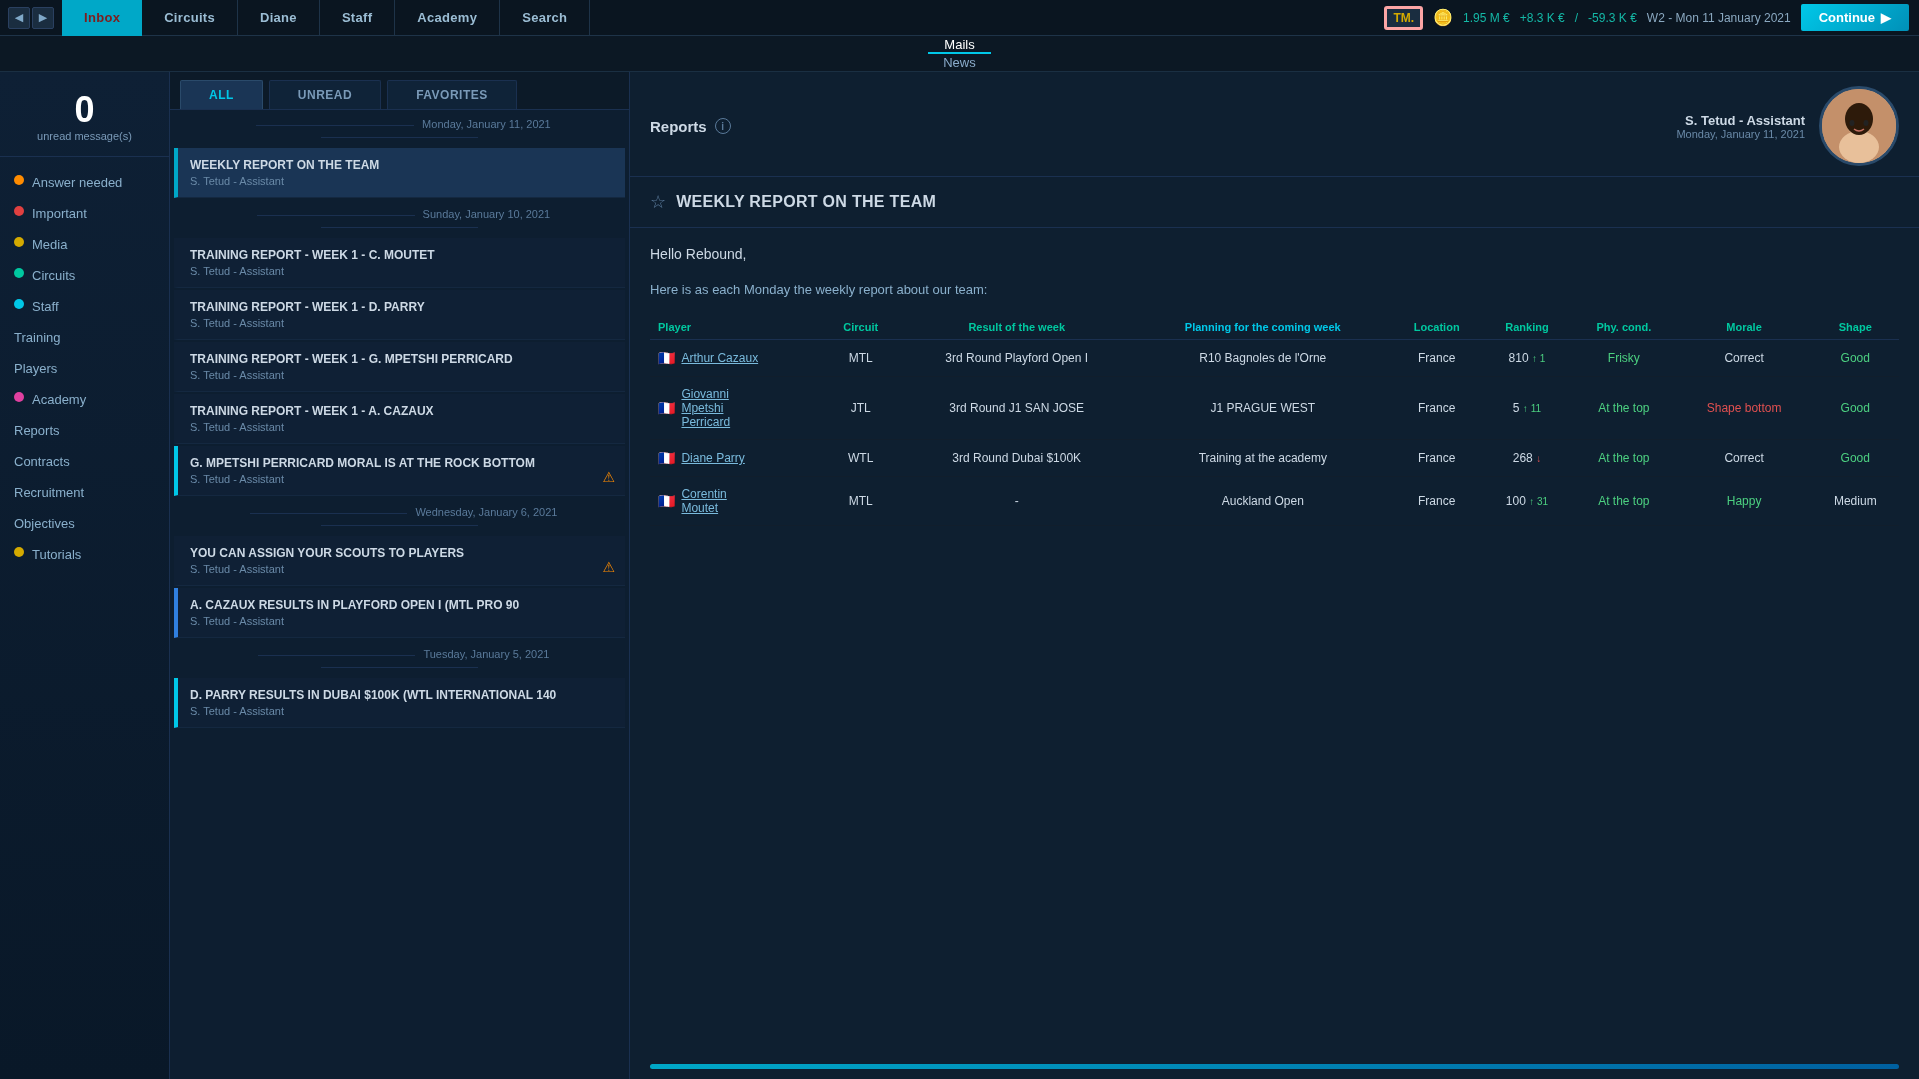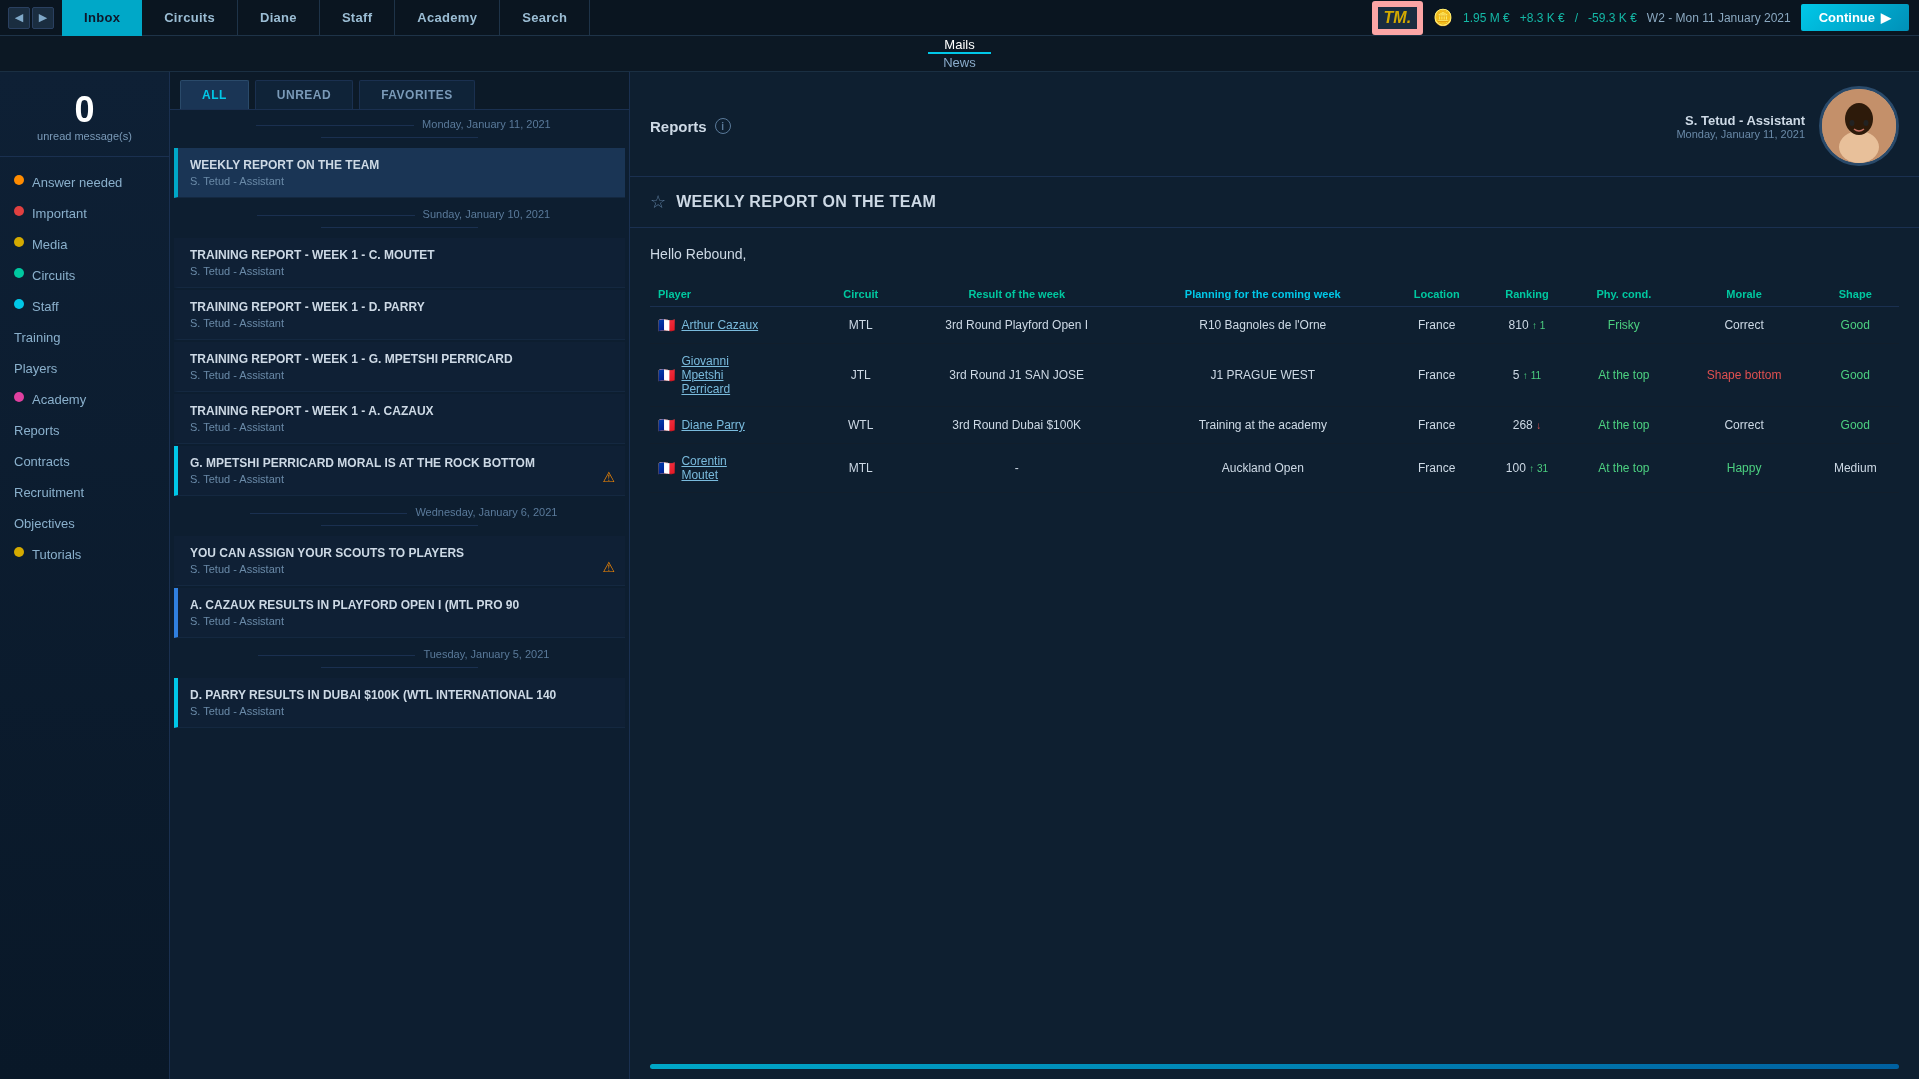--- a/index.html
+++ b/index.html
@@ -43,37 +43,36 @@
       display: flex; align-items: center; justify-content: center;
       font-size: 13px;
       font-weight: 600;
       letter-spacing: 0.3px;
       cursor: pointer;
       border-right: 1px solid #1e3348;
       color: #9bbdd4;
     }
     .nav-btn.active {
       background: #00a8c8;
-      color: #0f172a;
+      color: #7f1d1d;
       border-right: none;
     }
     .nav-spacer { flex: 1; }
     .nav-right {
       display: flex; align-items: center; gap: 10px;
       padding-right: 10px;
     }
     .tm-badge {
       background: #1a2d40;
-      border: 6px solid #fca5a5;
+      border: 3px solid #fca5a5;
       border-radius: 3px;
       padding: 2px 6px;
       font-weight: 700;
-      font-size: 16px;
+      font-size: 12px;
       color: #d4aa00;
-      font-style: italic;
     }
     .currency {
       font-size: 12px;
       color: #14b8a6;
     }
     .date-info { font-size: 12px; color: #8aa8c0; }
     .continue-btn {
       background: linear-gradient(135deg, #00c8e8, #0090b8);
       color: #fff;
       padding: 6px 18px;
@@ -173,21 +172,21 @@
       flex-direction: column;
     }
     .mail-tabs {
       display: flex;
       background: #0c1a28;
       border-bottom: 1px solid #1a3050;
       padding: 8px 10px 0;
       gap: 6px;
     }
     .mail-tab {
-      padding: 7px 21px;
+      padding: 7px 28px;
       font-size: 12px;
       font-weight: 600;
       letter-spacing: 0.5px;
       cursor: pointer;
       color: #7a9ab8;
       border-radius: 2px 2px 0 0;
       background: #0f2338;
       border: 1px solid #1a3050;
       border-bottom: none;
     }
@@ -582,20 +581,21 @@
       </div>
     </div>
 
     <div class="report-subject">
       <span class="star-icon">☆</span>
       <span class="subject-text">WEEKLY REPORT ON THE TEAM</span>
     </div>
 
     <div class="report-body">
       <div class="greeting">Hello Rebound,</div>
+      <div class="intro-text">Here is as each Monday the weekly report about our team:</div>
 
       <table class="report-table">
         <thead>
           <tr>
             <th>Player</th>
             <th>Circuit</th>
             <th>Result of the week</th>
             <th style="color:#00c8e8;">Planning for the coming week</th>
             <th>Location</th>
             <th>Ranking</th>

